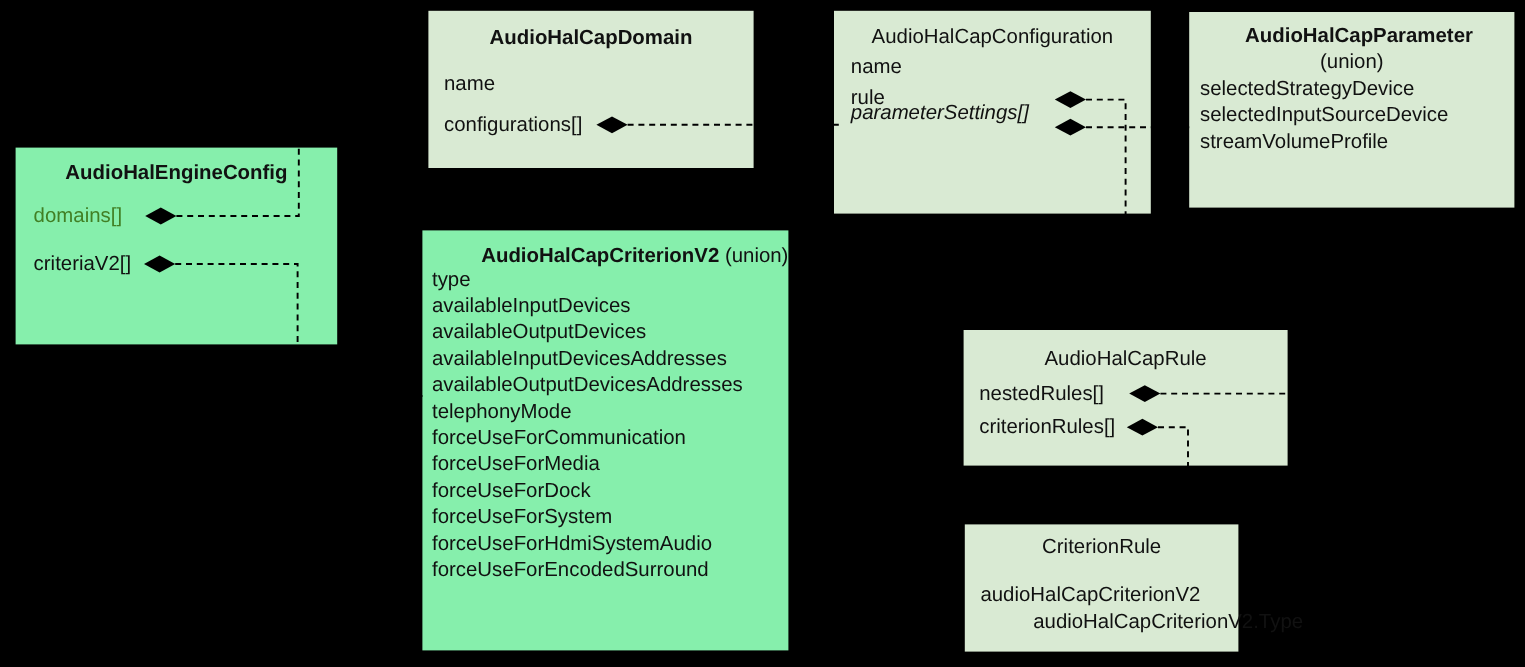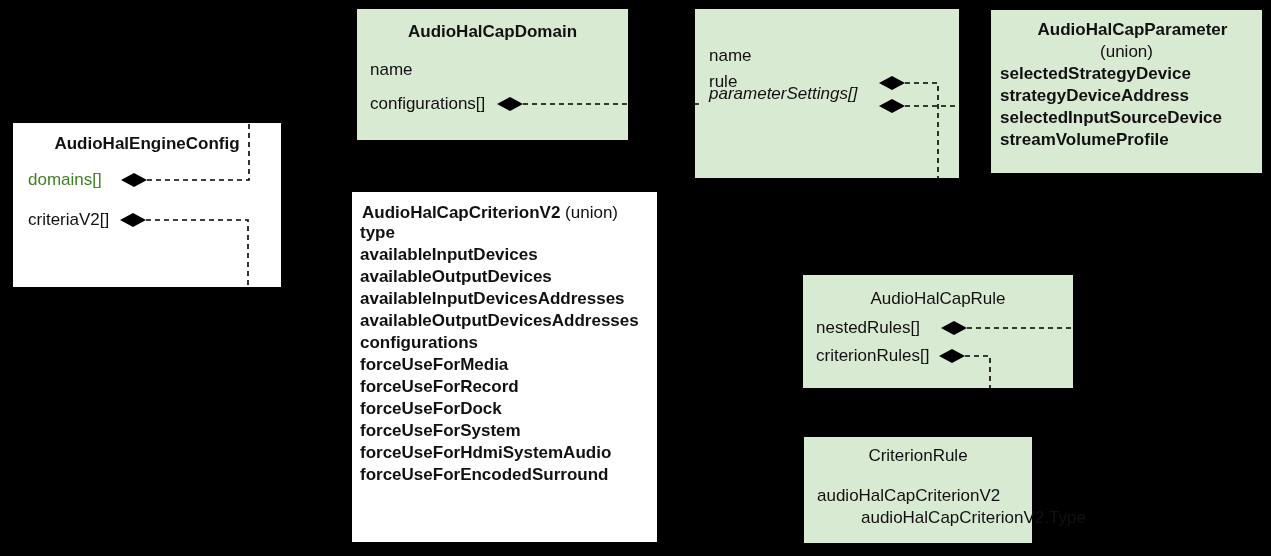--- a/index.html
+++ b/index.html
@@ -7,34 +7,34 @@
     position:relative;
     width:1271px;height:556px;
     background:#000;
     overflow:hidden;
     font-family:"Liberation Sans", sans-serif;
     font-size:17px;
     color:#111;
   }
   .box{position:absolute;}
   .box.green{background:#d9ead3;}
-  .box.gray{background:#ffffff;}
+  .box.gray{background:#86efac;}
   .title{
     position:absolute;left:0;right:0;
     text-align:center;font-weight:bold;
     height:22px;line-height:22px;white-space:nowrap;
   }
   .title.regular{font-weight:400;}
-  .title.leftish{text-align:left;padding-left:10px;}
+  .title.leftish{text-align:right;padding-left:10px;}
   .title .suffix{font-weight:400;}
   .row{
     position:absolute;height:22px;line-height:22px;
     white-space:nowrap;
   }
-  .rows{position:absolute;font-weight:bold;}
+  .rows{position:absolute;}
   .rows .line{height:22px;line-height:22px;white-space:nowrap;}
   .green-text{color:#417f24;}
   .overlay{
     position:absolute;left:0;top:0;width:1271px;height:556px;
     pointer-events:none;z-index:5;
   }
 </style>
 </head>
 <body>
 
@@ -46,47 +46,47 @@
     <div class="row" style="left:15px;top:86px;">criteriaV2[]</div>
   </div>
 
   <div class="box green" style="left:357px;top:9px;width:271px;height:131px;">
     <div class="title" style="top:12px;">AudioHalCapDomain</div>
     <div class="row" style="left:13px;top:50px;">name</div>
     <div class="row" style="left:13px;top:84px;">configurations[]</div>
   </div>
 
   <div class="box green" style="left:695px;top:9px;width:264px;height:169px;">
+    <div class="title regular" style="top:11px;">AudioHalCapConfiguration</div>
     <div class="row" style="left:14px;top:36px;">name</div>
     <div class="row" style="left:14px;top:62px;">rule</div>
     <div class="row" style="left:14px;top:74px;font-style:italic;">parameterSettings[]</div>
   </div>
 
   <div class="box green" style="left:991px;top:10px;width:271px;height:163px;">
     <div class="title" style="top:9px;margin-left:12px;">AudioHalCapParameter</div>
     <div class="title regular" style="top:31px;">(union)</div>
     <div class="rows" style="left:9px;top:53px;">
       <div class="line">selectedStrategyDevice</div>
-      <div class="line">strategyDeviceAddress</div>
       <div class="line">selectedInputSourceDevice</div>
       <div class="line">streamVolumeProfile</div>
     </div>
   </div>
 
   <div class="box gray" style="left:352px;top:192px;width:305px;height:350px;">
     <div class="title leftish" style="top:10px;"><span>AudioHalCapCriterionV2</span><span class="suffix"> (union)</span></div>
     <div class="rows" style="left:8px;top:30px;">
       <div class="line">type</div>
       <div class="line">availableInputDevices</div>
       <div class="line">availableOutputDevices</div>
       <div class="line">availableInputDevicesAddresses</div>
       <div class="line">availableOutputDevicesAddresses</div>
-      <div class="line">configurations</div>
+      <div class="line">telephonyMode</div>
+      <div class="line">forceUseForCommunication</div>
       <div class="line">forceUseForMedia</div>
-      <div class="line">forceUseForRecord</div>
       <div class="line">forceUseForDock</div>
       <div class="line">forceUseForSystem</div>
       <div class="line">forceUseForHdmiSystemAudio</div>
       <div class="line">forceUseForEncodedSurround</div>
     </div>
   </div>
 
   <div class="box green" style="left:803px;top:275px;width:270px;height:113px;">
     <div class="title regular" style="top:13px;">AudioHalCapRule</div>
     <div class="row" style="left:13px;top:42px;">nestedRules[]</div>

